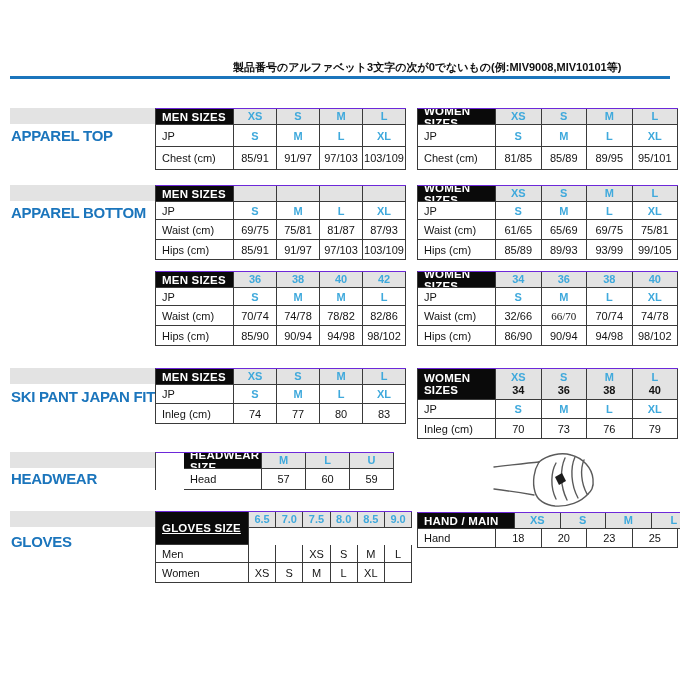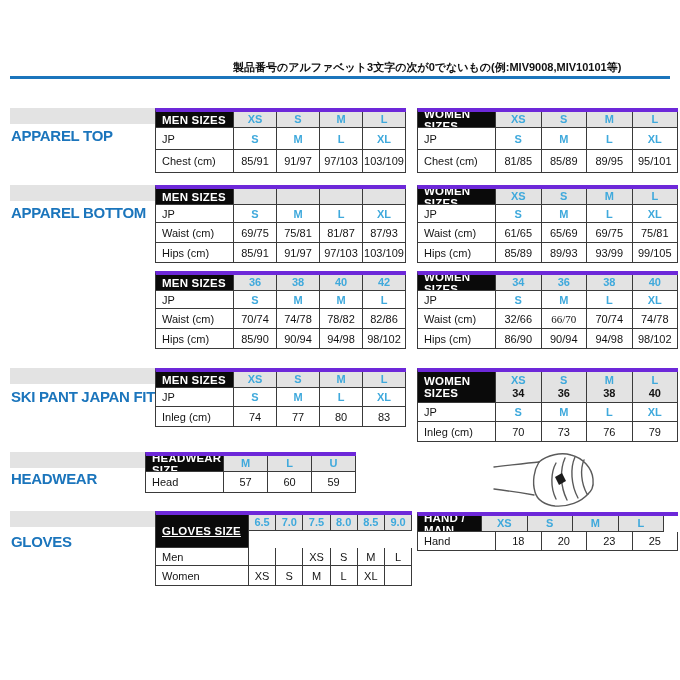--- a/index.html
+++ b/index.html
@@ -6,21 +6,21 @@
   .page{position:relative;width:680px;height:680px;background:#ffffff;overflow:hidden;
         font-family:"Liberation Sans",sans-serif;}
   .title{position:absolute;left:10px;top:47px;font-size:20px;font-weight:bold;color:#101010;
          letter-spacing:-0.2px;white-space:nowrap;}
   .subtitle{position:absolute;left:233px;top:60px;font-size:11px;font-weight:bold;color:#101010;
             white-space:nowrap;}
   .divider{position:absolute;left:10px;top:76px;width:660px;height:3px;background:#1b75bc;}
   .band{position:absolute;left:10px;width:145px;height:16px;background:#e3e3e3;}
   .seclabel{position:absolute;left:11px;font-size:15px;font-weight:bold;color:#1b75bc;
             letter-spacing:-0.3px;white-space:nowrap;}
-  .tbl{position:absolute;border-top:4px solid #6d28d9;border-left:1px solid #3a3a3a;background:#fff;}
+  .tbl{position:absolute;border-top:1px solid #6d28d9;border-left:1px solid #3a3a3a;background:#fff;}
   .trow{display:flex;}
   .cell{box-sizing:border-box;border-right:1px solid #3a3a3a;border-bottom:1px solid #3a3a3a;
         display:flex;align-items:center;justify-content:center;font-size:11px;color:#131313;
         background:#fff;overflow:hidden;}
   .hlabel{background:#0a0a0a;color:#ffffff;font-weight:bold;justify-content:flex-start;
           padding-left:6px;font-size:11.5px;letter-spacing:0.2px;}
   .hcol{background:#e3e3e3;color:#3fa9dc;font-weight:bold;flex-direction:column;line-height:1.2;}
   .hcol .sub{color:#131313;font-weight:bold;}
   .rlabel{justify-content:flex-start;padding-left:6px;}
   .blue{color:#3fa9dc;font-weight:bold;}
@@ -319,21 +319,21 @@
         <div class="cell blue" style="width: 45.5px; height: 19px;">XL</div>
       </div>
       <div class="trow">
         <div class="cell rlabel" style="width: 78px; height: 20px;">Inleg (cm)</div>
         <div class="cell num" style="width: 45.5px; height: 20px;">70</div>
         <div class="cell num" style="width: 45.5px; height: 20px;">73</div>
         <div class="cell num" style="width: 45.5px; height: 20px;">76</div>
         <div class="cell num" style="width: 45.5px; height: 20px;">79</div>
       </div>
     </div>
-  <div class="tbl" style="left: 145px; top: 452px;">
+  <div class="tbl" style="left: 155px; top: 452px; padding-left: 28px;">
       <div class="trow">
         <div class="cell hlabel" style="width: 78px; height: 16px;">HEADWEAR SIZE</div>
         <div class="cell hcol" style="width: 44px; height: 16px;">
           <span>M</span>
         </div>
         <div class="cell hcol" style="width: 44px; height: 16px;">
           <span>L</span>
         </div>
         <div class="cell hcol" style="width: 44px; height: 16px;">
           <span>U</span>
@@ -382,21 +382,21 @@
         <div class="cell num" style="width: 27.2px; height: 20px;">XS</div>
         <div class="cell num" style="width: 27.2px; height: 20px;">S</div>
         <div class="cell num" style="width: 27.2px; height: 20px;">M</div>
         <div class="cell num" style="width: 27.2px; height: 20px;">L</div>
         <div class="cell num" style="width: 27.2px; height: 20px;">XL</div>
         <div class="cell num" style="width: 27.2px; height: 20px;"></div>
       </div>
     </div>
   <div class="tbl" style="left: 417px; top: 512px;">
       <div class="trow">
-        <div class="cell hlabel" style="width: 64px; height: 16px;">HAND / MAIN</div>
+        <div class="cell hlabel" style="width: 97px; height: 16px;">HAND / MAIN</div>
         <div class="cell hcol" style="width: 45.5px; height: 16px;">
           <span>XS</span>
         </div>
         <div class="cell hcol" style="width: 45.5px; height: 16px;">
           <span>S</span>
         </div>
         <div class="cell hcol" style="width: 45.5px; height: 16px;">
           <span>M</span>
         </div>
         <div class="cell hcol" style="width: 45.5px; height: 16px;">

